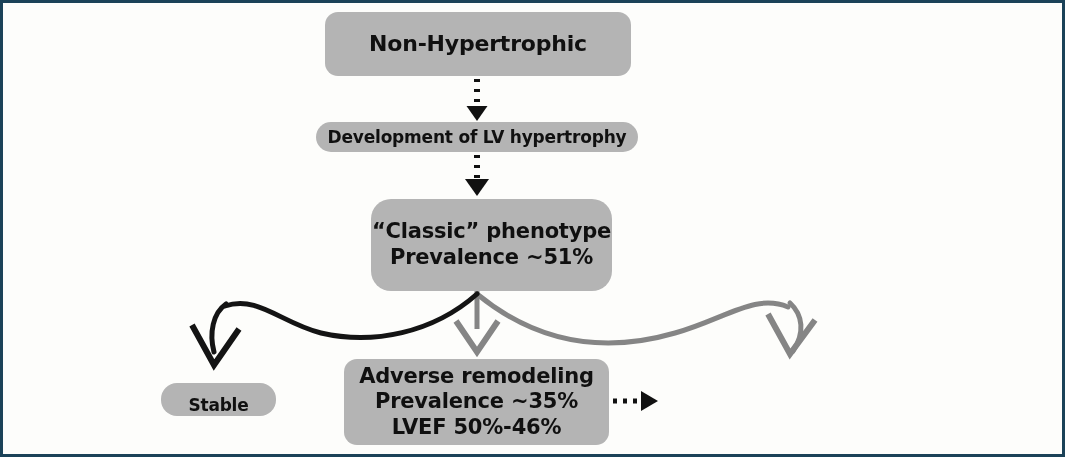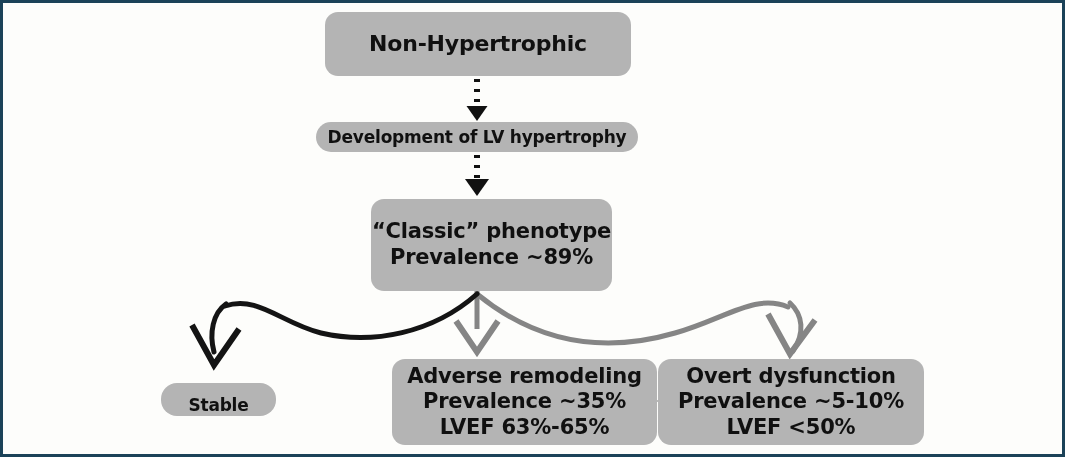--- a/index.html
+++ b/index.html
@@ -54,33 +54,32 @@
   }
   #node-development {
     left: 313px; top: 119px; width: 322px; height: 30px;
     font-size: 17px;
     border-radius: 15px;
     text-align: right;
   }
   #node-classic {
     left: 368px; top: 196px; width: 241px; height: 92px;
     font-size: 21px;
-    border-radius: 13px;
+    border-radius: 20px;
   }
   #node-stable {
     left: 158px; top: 380px; width: 115px; height: 33px;
     font-size: 17px;
     border-radius: 16px;
     justify-content: flex-end;
   }
   #node-adverse {
     left: 341px; top: 356px; width: 265px; height: 86px;
     font-size: 21px;
     border-radius: 13px;
-    margin-left: 48px;
   }
   #node-overt {
     left: 655px; top: 356px; width: 266px; height: 86px;
     font-size: 21px;
     border-radius: 13px;
   }
 </style>
 </head>
 <body>
 
@@ -131,32 +130,27 @@
   <div class="node" id="node-nonhypertrophic">
     <span class="ln">Non-Hypertrophic</span>
   </div>
 
   <div class="node" id="node-development">
     <span class="ln">Development of LV hypertrophy</span>
   </div>
 
   <div class="node" id="node-classic">
     <span class="ln">“Classic” phenotype</span>
-    <span class="ln">Prevalence ~89%</span>
+    <span class="ln">Prevalence ~51%</span>
   </div>
 
   <div class="node" id="node-stable">
     <span class="ln">Stable</span>
   </div>
 
   <div class="node" id="node-adverse">
     <span class="ln">Adverse remodeling</span>
     <span class="ln">Prevalence ~35%</span>
-    <span class="ln">LVEF 63%-65%</span>
+    <span class="ln">LVEF 50%-46%</span>
   </div>
 
-  <div class="node" id="node-overt">
-    <span class="ln">Overt dysfunction</span>
-    <span class="ln">Prevalence ~5-10%</span>
-    <span class="ln">LVEF &lt;50%</span>
-  </div>
 
 </div>
 
 </body></html>

